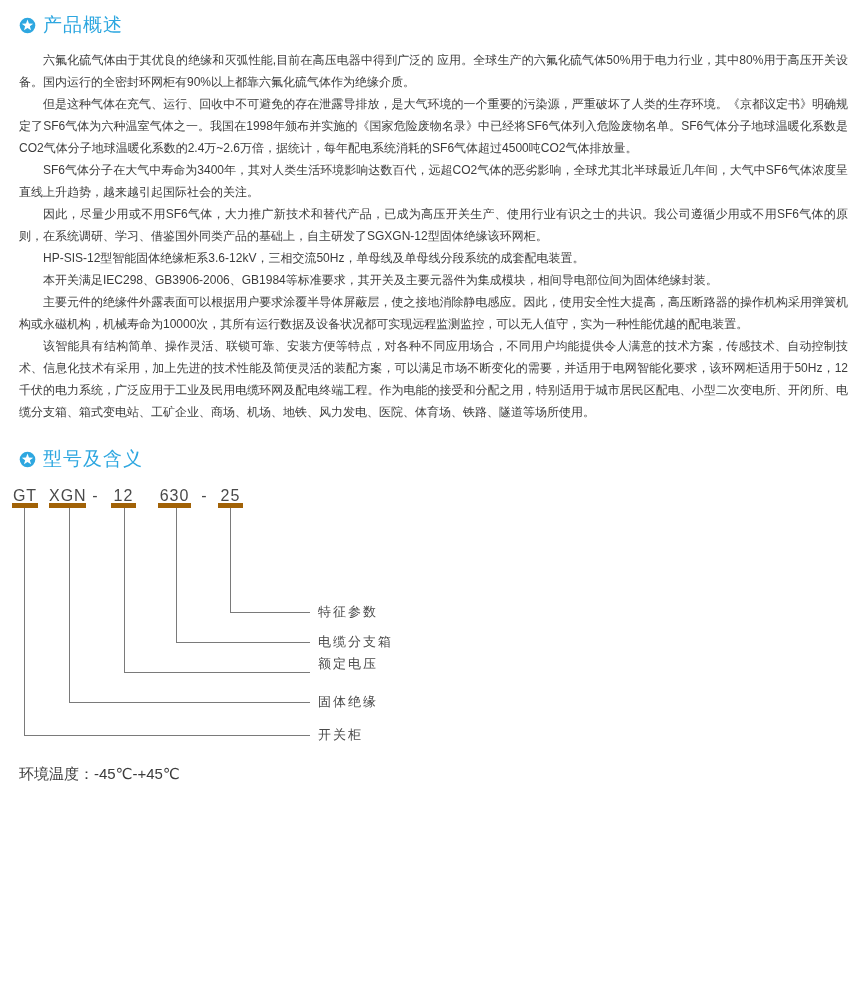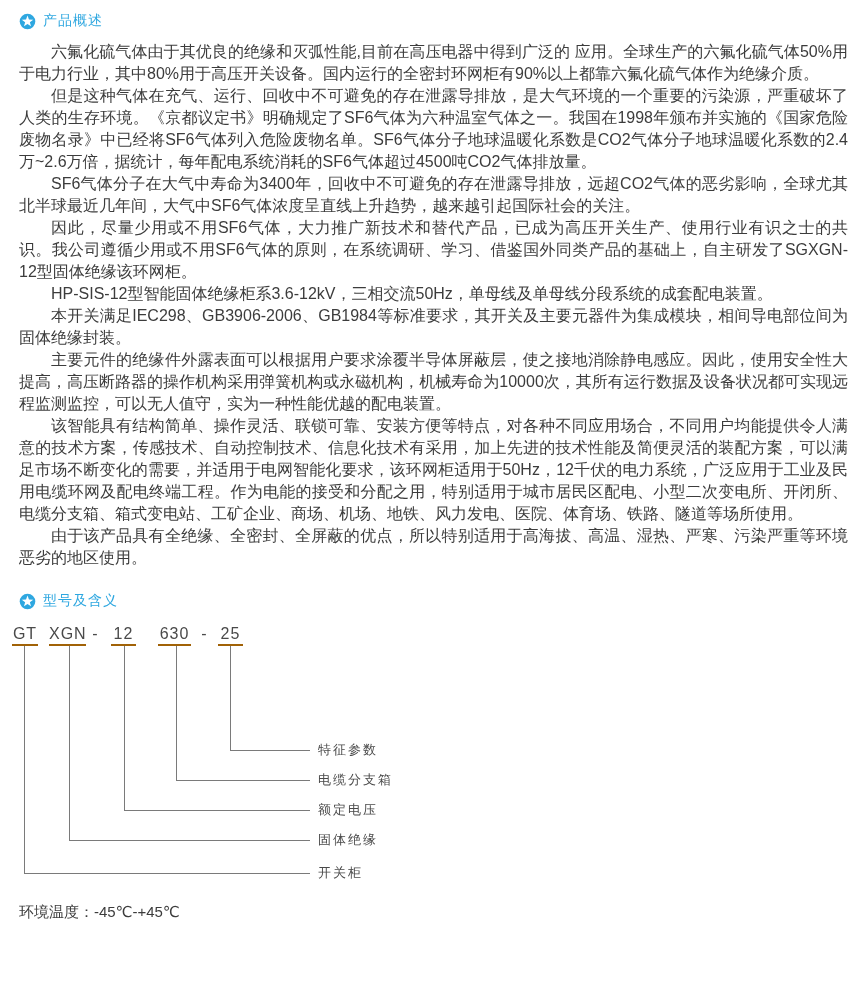--- a/index.html
+++ b/index.html
@@ -2,41 +2,41 @@
 <html><head>
 <meta charset="utf-8">
 <style>
   * { margin:0; padding:0; box-sizing:border-box; }
   html,body { width:867px; height:994px; background:#ffffff; overflow:hidden; }
   body { font-family:"Liberation Sans","DejaVu Sans",sans-serif; color:#3c3c3c; }
   .page { position:relative; width:867px; height:994px; background:#fff; }
 
   .section-heading {
     display:flex; align-items:center; gap:7px;
-    padding-left:19px; font-size:14px; color:#2ea7e0;
+    padding-left:19px; font-size:19px; color:#2ea7e0;
     letter-spacing:1px;
   }
   .section-heading .badge { width:17px; height:17px; flex:0 0 17px; display:block; }
 
   .overview-heading { padding-top:12px; }
 
   .body-text { margin:11px 19px 0 19px; }
   .body-text p {
-    font-size:16px; line-height:22px; text-align:justify;
+    font-size:12px; line-height:22px; text-align:justify;
     text-indent:2em; color:#3c3c3c;
   }
 
   .model-heading { margin-top:23px; }
 
   .model-diagram { position:relative; width:867px; height:270px; margin-top:11px; }
   .code-part {
     position:absolute; top:4px; height:21px; font-size:16px; color:#4a4a4a;
     text-align:center; letter-spacing:1px;
   }
-  .code-part.underlined { border-bottom:2px solid #a16207; }
+  .code-part.underlined { border-bottom:5px solid #a16207; }
   .connector {
     position:absolute; border-left:1px solid #7a7a7a; border-bottom:1px solid #7a7a7a;
   }
   .diagram-label {
     position:absolute; font-size:13px; color:#4a4a4a; letter-spacing:2px; white-space:nowrap;
   }
 
   .conditions-heading { margin-top:39px; }
   .conditions-list { margin:10px 19px 0 19px; }
   .conditions-list li {
@@ -52,27 +52,26 @@
     <svg class="badge" viewBox="0 0 24 24" aria-hidden="true">
       <circle cx="12" cy="12" r="11" fill="#2ea7e0"></circle>
       <path d="M12 3.5 L14.06 9.17 L20.08 9.37 L15.33 13.08 L17 18.88 L12 15.5 L7 18.88 L8.67 13.08 L3.92 9.37 L9.94 9.17 Z" fill="#ffffff"></path>
     </svg>
     <span>产品概述</span>
   </div>
 
   <div class="body-text">
     <p>六氟化硫气体由于其优良的绝缘和灭弧性能,目前在高压电器中得到广泛的 应用。全球生产的六氟化硫气体50%用于电力行业，其中80%用于高压开关设备。国内运行的全密封环网柜有90%以上都靠六氟化硫气体作为绝缘介质。</p>
     <p>但是这种气体在充气、运行、回收中不可避免的存在泄露导排放，是大气环境的一个重要的污染源，严重破坏了人类的生存环境。《京都议定书》明确规定了SF6气体为六种温室气体之一。我国在1998年颁布并实施的《国家危险废物名录》中已经将SF6气体列入危险废物名单。SF6气体分子地球温暖化系数是CO2气体分子地球温暖化系数的2.4万~2.6万倍，据统计，每年配电系统消耗的SF6气体超过4500吨CO2气体排放量。</p>
-    <p>SF6气体分子在大气中寿命为3400年，回收中不可避免的存在泄露导排放，远超CO2气体的恶劣影响，全球尤其北半球最近几年间，大气中SF6气体浓度呈直线上升趋势，越来越引起国际社会的关注。</p>
+    <p>SF6气体分子在大气中寿命为3400年，其对人类生活环境影响达数百代，远超CO2气体的恶劣影响，全球尤其北半球最近几年间，大气中SF6气体浓度呈直线上升趋势，越来越引起国际社会的关注。</p>
     <p>因此，尽量少用或不用SF6气体，大力推广新技术和替代产品，已成为高压开关生产、使用行业有识之士的共识。我公司遵循少用或不用SF6气体的原则，在系统调研、学习、借鉴国外同类产品的基础上，自主研发了SGXGN-12型固体绝缘该环网柜。</p>
     <p>HP-SIS-12型智能固体绝缘柜系3.6-12kV，三相交流50Hz，单母线及单母线分段系统的成套配电装置。</p>
     <p>本开关满足IEC298、GB3906-2006、GB1984等标准要求，其开关及主要元器件为集成模块，相间导电部位间为固体绝缘封装。</p>
     <p>主要元件的绝缘件外露表面可以根据用户要求涂覆半导体屏蔽层，使之接地消除静电感应。因此，使用安全性大提高，高压断路器的操作机构采用弹簧机构或永磁机构，机械寿命为10000次，其所有运行数据及设备状况都可实现远程监测监控，可以无人值守，实为一种性能优越的配电装置。</p>
     <p>该智能具有结构简单、操作灵活、联锁可靠、安装方便等特点，对各种不同应用场合，不同用户均能提供令人满意的技术方案，传感技术、自动控制技术、信息化技术有采用，加上先进的技术性能及简便灵活的装配方案，可以满足市场不断变化的需要，并适用于电网智能化要求，该环网柜适用于50Hz，12千伏的电力系统，广泛应用于工业及民用电缆环网及配电终端工程。作为电能的接受和分配之用，特别适用于城市居民区配电、小型二次变电所、开闭所、电缆分支箱、箱式变电站、工矿企业、商场、机场、地铁、风力发电、医院、体育场、铁路、隧道等场所使用。</p>
-    <p>由于该产品具有全绝缘、全密封、全屏蔽的优点，所以特别适用于高海拔、高温、湿热、严寒、污染严重等环境恶劣的地区使用。</p>
   </div>
 
   <div class="section-heading model-heading">
     <svg class="badge" viewBox="0 0 24 24" aria-hidden="true">
       <circle cx="12" cy="12" r="11" fill="#2ea7e0"></circle>
       <path d="M12 3.5 L14.06 9.17 L20.08 9.37 L15.33 13.08 L17 18.88 L12 15.5 L7 18.88 L8.67 13.08 L3.92 9.37 L9.94 9.17 Z" fill="#ffffff"></path>
     </svg>
     <span>型号及含义</span>
   </div>
 
@@ -87,21 +86,21 @@
     <span class="code-part underlined" style="left:218px; width:25px;">25</span>
 
     <div class="connector" style="left:230px; top:25px; width:80px;  height:105px;"></div>
     <div class="connector" style="left:176px; top:25px; width:134px; height:135px;"></div>
     <div class="connector" style="left:124px; top:25px; width:186px; height:165px;"></div>
     <div class="connector" style="left:69px;  top:25px; width:241px; height:195px;"></div>
     <div class="connector" style="left:24px;  top:25px; width:286px; height:228px;"></div>
 
     <span class="diagram-label" style="left:318px; top:120px;">特征参数</span>
     <span class="diagram-label" style="left:318px; top:150px;">电缆分支箱</span>
-    <span class="diagram-label" style="left:318px; top:180px;">额定电压</span>
+    <span class="diagram-label" style="left:318px; top:172px;">额定电压</span>
     <span class="diagram-label" style="left:318px; top:210px;">固体绝缘</span>
     <span class="diagram-label" style="left:318px; top:243px;">开关柜</span>
   </div>
 
 
   <ul class="conditions-list">
     <li>环境温度：-45℃-+45℃</li>
 
   </ul>
 

